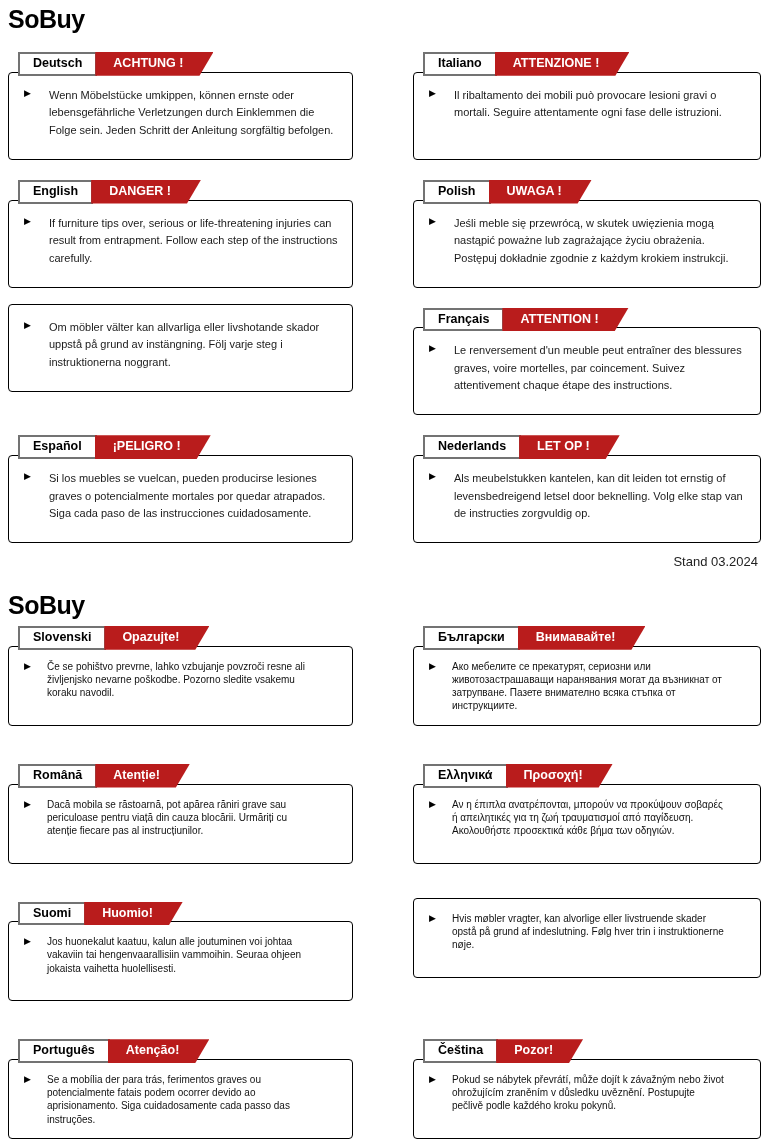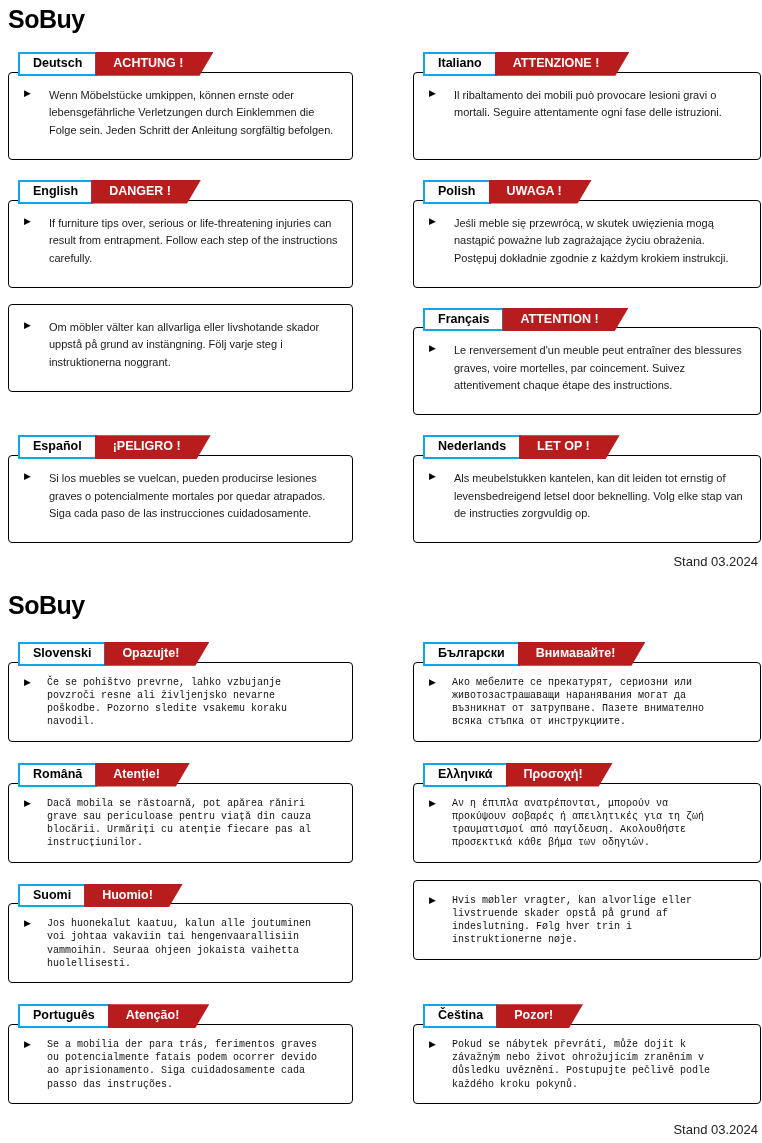--- a/index.html
+++ b/index.html
@@ -25,34 +25,34 @@
   }
   #page2 .logo { margin-top: 15px; }
 
   .grid {
     display: grid;
     grid-template-columns: 345px 348px;
     column-gap: 60px;
     row-gap: 20px;
     margin: 20px 0 0 8px;
   }
-  #page2 .grid { row-gap: 21px; margin-top: 24px; }
+  #page2 .grid { row-gap: 38px; margin-top: 8px; }
 
   .block { position: relative; }
 
   .hdr {
     display: flex;
     align-items: stretch;
     margin-left: 10px;
     position: relative;
     z-index: 2;
   }
   .lang {
     background: #fff;
-    border: 2px solid #0ea5e9;
+    border: 2px solid #737373;
     font-weight: bold;
     font-size: 12.5px;
     line-height: 1.1;
     padding: 3px 13px;
     display: flex;
     align-items: center;
     color: #000;
     white-space: nowrap;
   }
   .warn {
@@ -95,21 +95,20 @@
     margin: 0;
     font-size: 11px;
     line-height: 1.6;
     color: #1a1a1a;
   }
   #page2 .txt {
     font-size: 10px;
     line-height: 1.32;
     max-width: 272px;
     color: #111;
-    font-family: Liberation Mono, monospace;
   }
 
   .stand {
     text-align: right;
     font-size: 13px;
     color: #222;
     margin: 11px 4px 0 0;
   }
   #page2 .stand {
     position: absolute;

